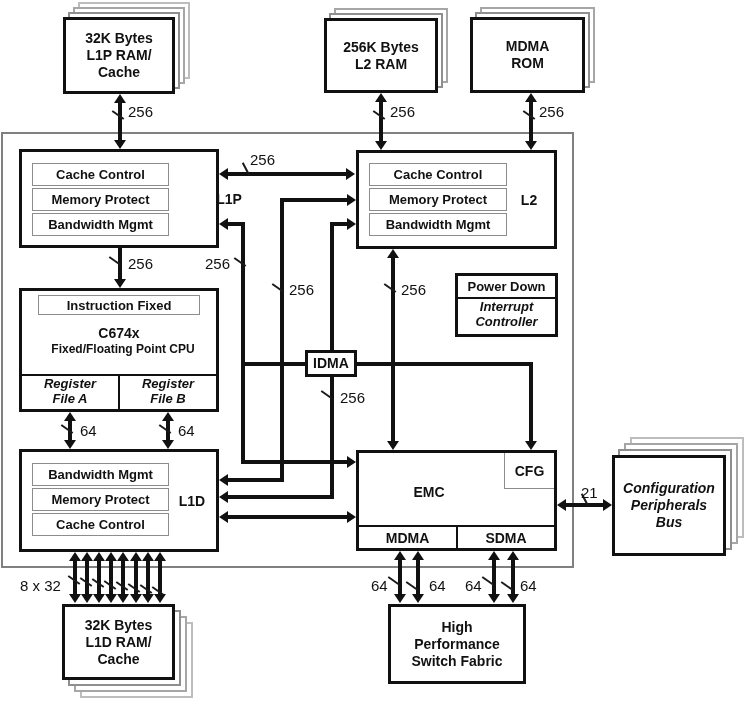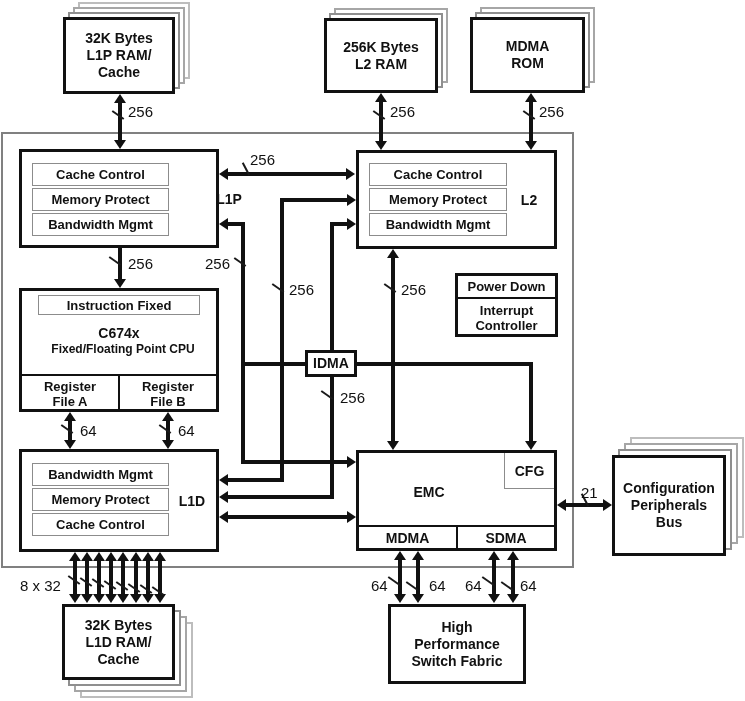--- a/index.html
+++ b/index.html
@@ -18,22 +18,22 @@
   
   .box{position:absolute;background:#fff;border:3px solid #111;box-sizing:border-box;}
   .ctr{display:flex;flex-direction:column;align-items:center;justify-content:center;text-align:center;
        font-weight:bold;font-size:14px;line-height:17px;}
   
   .inner{position:absolute;border:1px solid #8c8c8c;box-sizing:border-box;background:#fff;
          display:flex;align-items:center;justify-content:center;
          font-weight:bold;font-size:13px;text-align:center;}
   .tag{position:absolute;display:flex;align-items:center;justify-content:center;
        font-weight:bold;font-size:14px;}
-  .t2{display:flex;flex-direction:column;align-items:center;justify-content:flex-end;
-      font-weight:bold;font-size:13px;line-height:15px;text-align:center;position:absolute;}
+  .t2{display:flex;flex-direction:column;align-items:center;justify-content:flex-start;
+      font-weight:bold;font-size:13px;line-height:15px;text-align:center;position:absolute;font-style:italic;}
   .cell{position:absolute;display:flex;align-items:center;justify-content:center;
         font-weight:bold;font-size:13px;}
   .div{position:absolute;background:#111;}
   
   .seg{position:absolute;background:#111;}
   
   .ah{position:absolute;width:0;height:0;}
   .ah.up{border-left:6px solid transparent;border-right:6px solid transparent;border-bottom:9px solid #111;}
   .ah.down{border-left:6px solid transparent;border-right:6px solid transparent;border-top:9px solid #111;}
   .ah.left{border-top:6px solid transparent;border-bottom:6px solid transparent;border-right:9px solid #111;}
@@ -255,21 +255,21 @@
     <div class="box ctr" style="left:470px;top:17px;width:115px;height:76px;">
       <div>MDMA</div>
       <div>ROM</div>
     </div>
   </div>
 
   <div>
     <div class="pg g3" style="left:630px;top:437px;width:114px;height:101px;"></div>
     <div class="pg g2" style="left:624px;top:443px;width:114px;height:101px;"></div>
     <div class="pg g1" style="left:618px;top:449px;width:114px;height:101px;"></div>
-    <div class="box ctr" style="left:612px;top:455px;width:114px;height:101px;">
+    <div class="box ctr" style="left:612px;top:455px;width:114px;height:101px;font-style:italic;">
       <div>Configuration</div>
       <div>Peripherals</div>
       <div>Bus</div>
     </div>
   </div>
 
   <div>
     <div class="pg g3" style="left:80px;top:622px;width:113px;height:76px;"></div>
     <div class="pg g2" style="left:74px;top:616px;width:113px;height:76px;"></div>
     <div class="pg g1" style="left:68px;top:610px;width:113px;height:76px;"></div>

